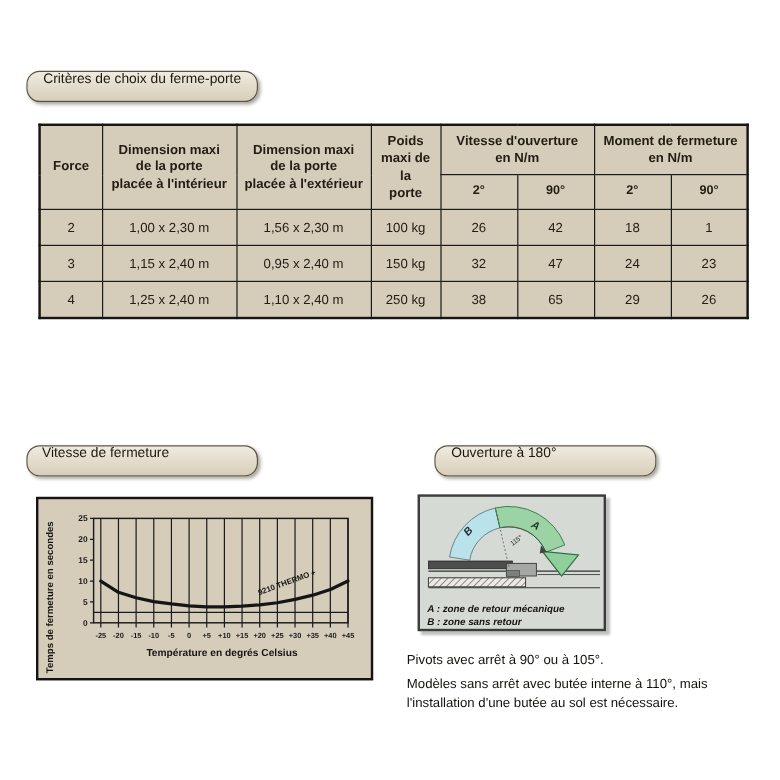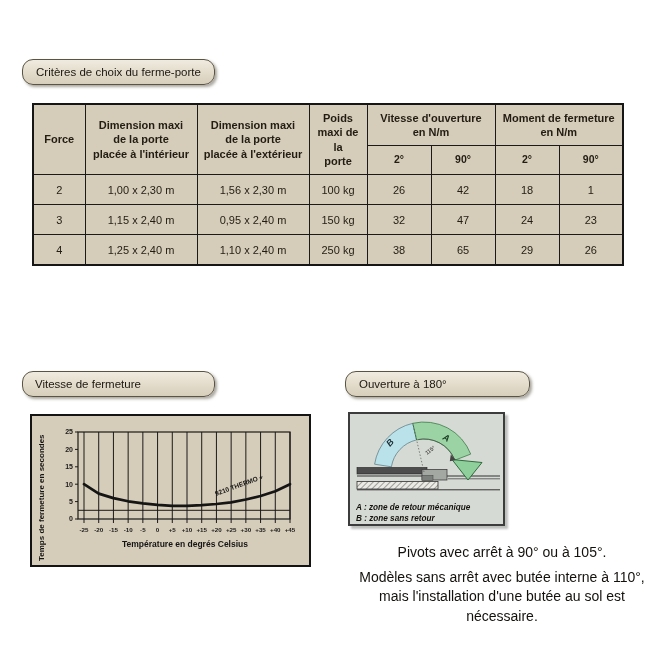--- a/index.html
+++ b/index.html
@@ -4,25 +4,25 @@
 <style>
   html,body{margin:0;padding:0;background:#ffffff;}
   #app{position:relative;width:650px;height:650px;background:#ffffff;
        font-family:"Liberation Sans",sans-serif;color:#1c1710;overflow:hidden;}
 
   
   .badge{position:absolute;height:26px;box-sizing:border-box;
          border:1.5px solid #5a5444;border-radius:11px;
          background:linear-gradient(#f0ebdf,#d7ceba);
          box-shadow:2px 2px 3px rgba(100,95,80,.55);
-         display:flex;align-items:center;padding:0 13px;
+         display:flex;padding:0 13px;
          font-size:11.5px;color:#1c1710;}
   #criteria-badge{left:22px;top:59px;width:193px;}
   #speed-badge{left:22px;top:371px;width:193px;padding-left:12px;}
-  #opening-badge{left:345px;top:371px;width:185px;}
+  #opening-badge{left:362px;top:371px;width:185px;}
 
   
   #criteria-table{position:absolute;left:32px;top:103px;width:590px;
                   border-collapse:collapse;table-layout:fixed;
                   background:#d5ccb9;color:#221c12;border:2.5px solid #161616;}
   #criteria-table th,#criteria-table td{border:1.5px solid #1a1a1a;
                   text-align:center;vertical-align:middle;padding:1px 2px;}
   #criteria-table thead th{font-weight:bold;font-size:11px;line-height:1.3;white-space:pre-line;}
   #criteria-table .hrow1 th{height:38px;}
   #criteria-table .hrow2 th{height:26px;font-size:10.5px;}
@@ -33,22 +33,22 @@
                box-sizing:border-box;background:#d5ccb9;border:2px solid #141414;}
   #speed-panel svg{display:block;}
 
   
   #opening-panel{position:absolute;left:348px;top:412px;width:157px;height:114px;
                  box-sizing:border-box;background:#d6dad4;border:2px solid #3c3c3c;
                  box-shadow:3px 3px 2px rgba(110,115,110,.45);}
   #opening-panel svg{display:block;}
 
   
-  #notes{position:absolute;left:354px;top:543px;width:296px;
-         font-size:14px;line-height:1.4;color:#14110c;text-align:center;}
+  #notes{position:absolute;left:339px;top:543px;width:296px;
+         font-size:11px;line-height:1.4;color:#14110c;}
   #notes p{margin:0 0 5px 0;}
 </style>
 </head>
 <body>
 <div id="app">
 
   <div class="badge" id="criteria-badge">
     <span>Critères de choix du ferme-porte</span>
   </div>
   <div class="badge" id="speed-badge">

